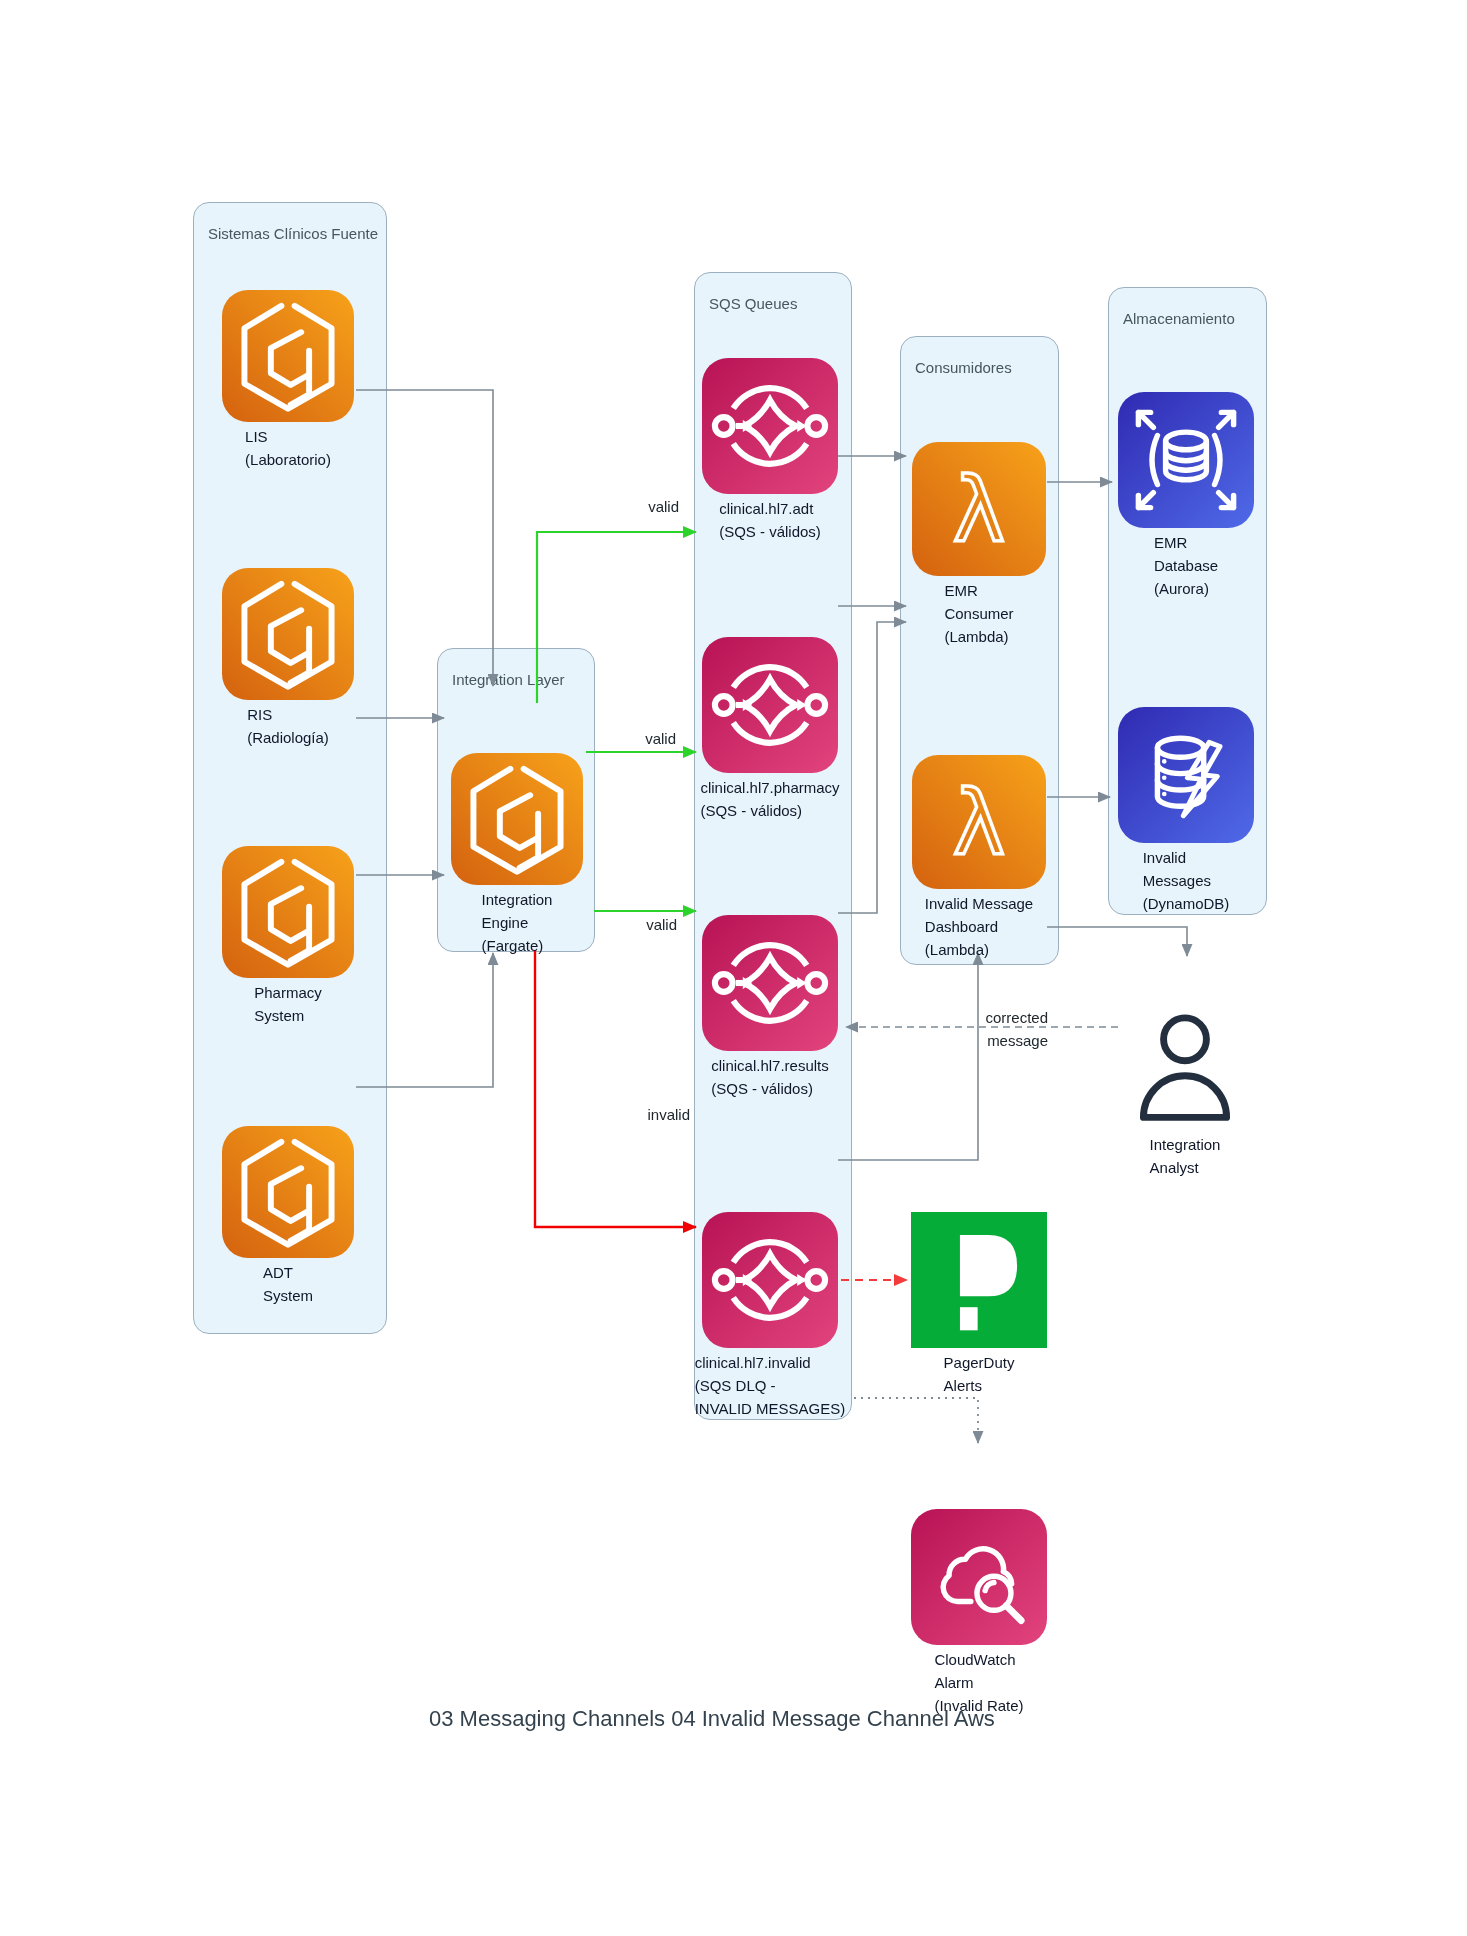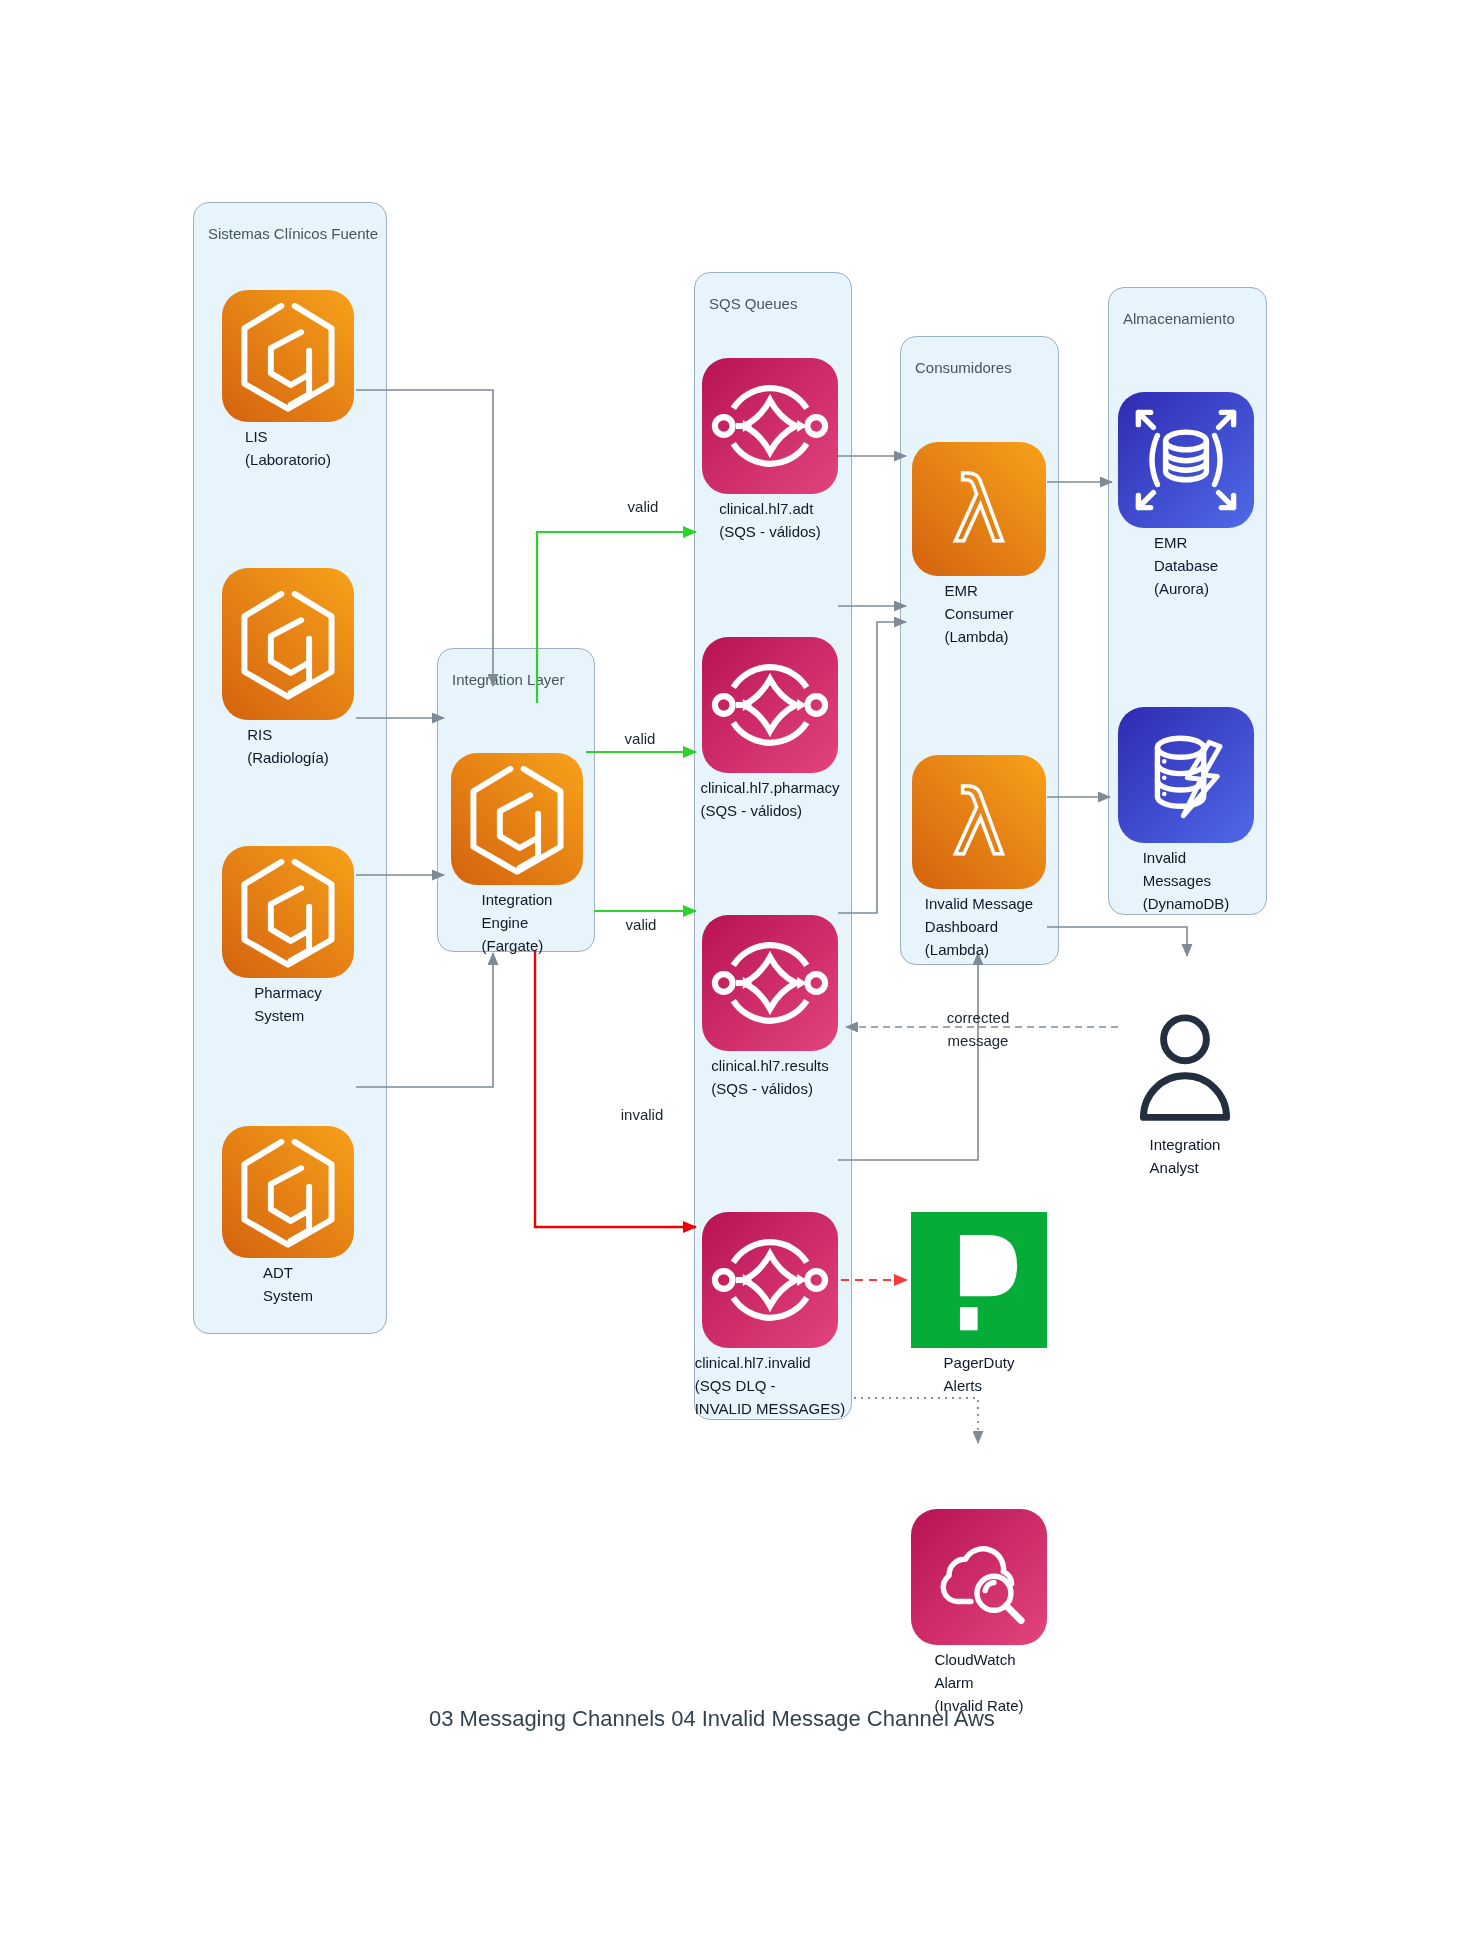--- a/index.html
+++ b/index.html
@@ -11,21 +11,21 @@
   .icon{width:100%;height:100%;border-radius:26px;display:block;}
   .icon svg{width:100%;height:100%;display:block;}
   .icon.orange{background:linear-gradient(45deg,#d4620f,#f7a21a);}
   .icon.pink{background:linear-gradient(135deg,#b81355,#e2447d);}
   .icon.blue{background:linear-gradient(135deg,#2f2ab2,#4f6ae8);}
   .icon.green{background:#06ac38;border-radius:0;}
   .icon.plain{background:none;border-radius:0;}
   .nlabel{position:absolute;top:100%;left:50%;transform:translateX(-50%);margin-top:3px;
           text-align:left;font-size:15px;line-height:23px;color:#0f172a;
           white-space:pre-line;width:max-content;}
-  .elabel{position:absolute;font-size:15px;line-height:23px;color:#20282e;text-align:center;
+  .elabel{position:absolute;font-size:15px;line-height:23px;color:#20282e;text-align:right;
           white-space:pre-line;z-index:4;}
   svg.overlay{position:absolute;left:0;top:0;width:1467px;height:1936px;z-index:2;}
   .caption{position:absolute;left:429px;top:1706px;width:600px;text-align:left;
            font-size:22px;color:#33424d;z-index:4;}
 </style>
 </head>
 <body>
 
 <div class="canvas">
 
@@ -88,21 +88,21 @@
     <div class="icon orange">
       <svg viewBox="0 0 100 100" fill="none" stroke="#fff" stroke-width="4.5" stroke-linejoin="round" stroke-linecap="round">
         <path d="M45 12 L17 29 V71 L50 90 L83 71 V29 L55 12"></path>
         <path d="M60 32 L37 44 V63 L52 72 L66 64 V46"></path>
           <path d="M66 64 V79 L52 87"></path>
       </svg>
     </div>
     <div class="nlabel">LIS
 (Laboratorio)</div>
   </div>
-  <div class="node" style="left:222px;top:568px;width:132px;height:152px;">
+  <div class="node" style="left:222px;top:568px;width:132px;height:132px;">
     <div class="icon orange">
       <svg viewBox="0 0 100 100" fill="none" stroke="#fff" stroke-width="4.5" stroke-linejoin="round" stroke-linecap="round">
         <path d="M45 12 L17 29 V71 L50 90 L83 71 V29 L55 12"></path>
         <path d="M60 32 L37 44 V63 L52 72 L66 64 V46"></path>
           <path d="M66 64 V79 L52 87"></path>
       </svg>
     </div>
     <div class="nlabel">RIS
 (Radiología)</div>
   </div>

